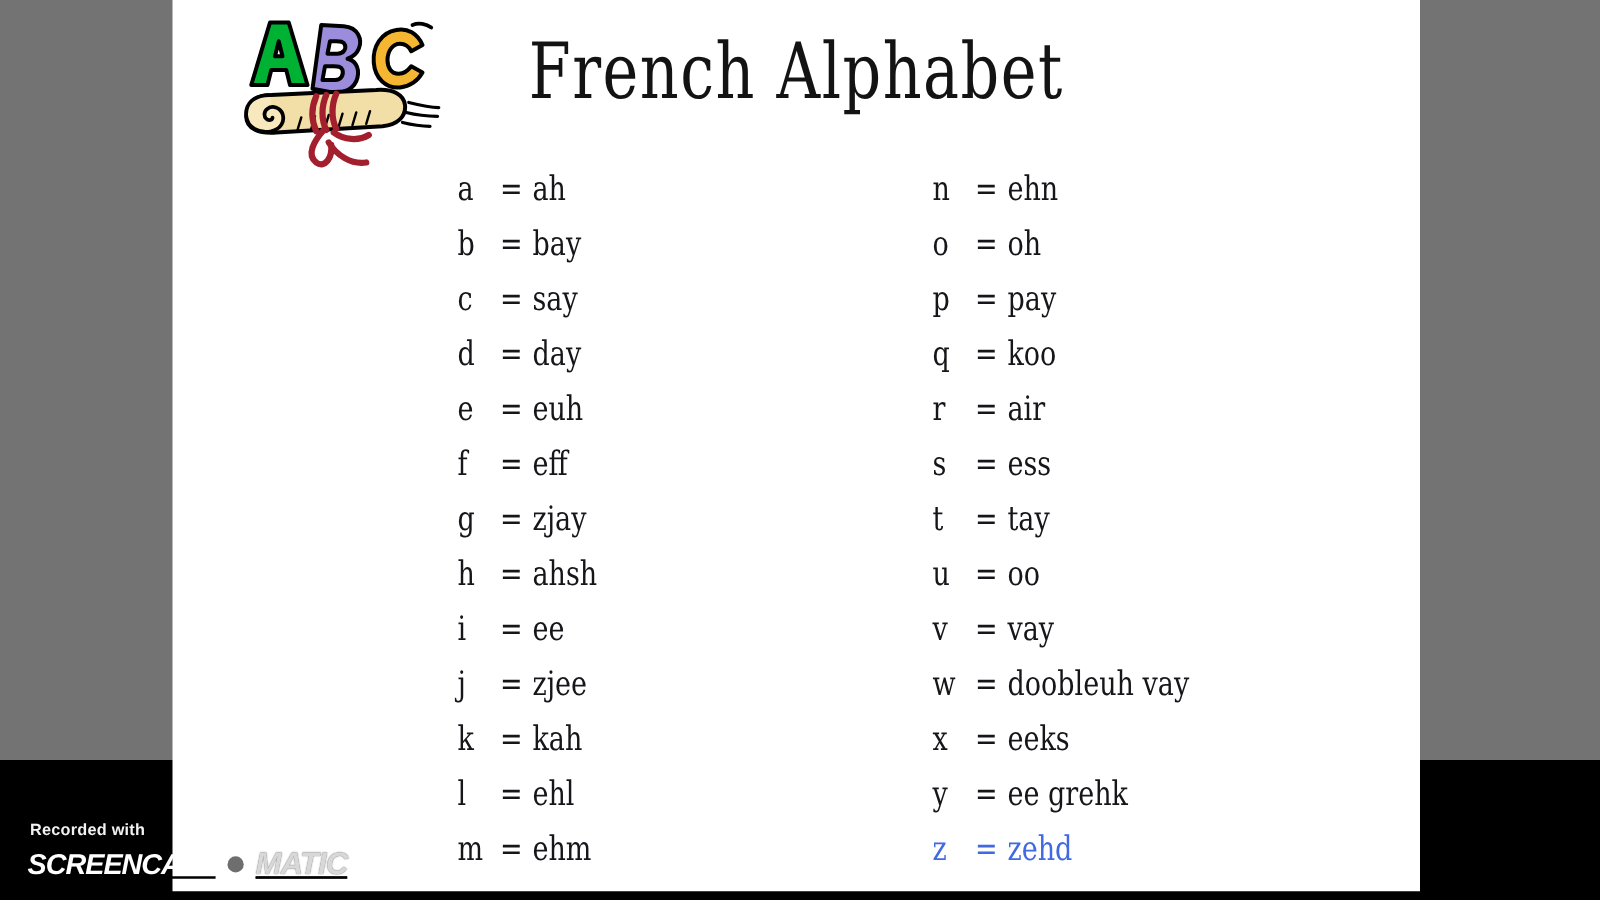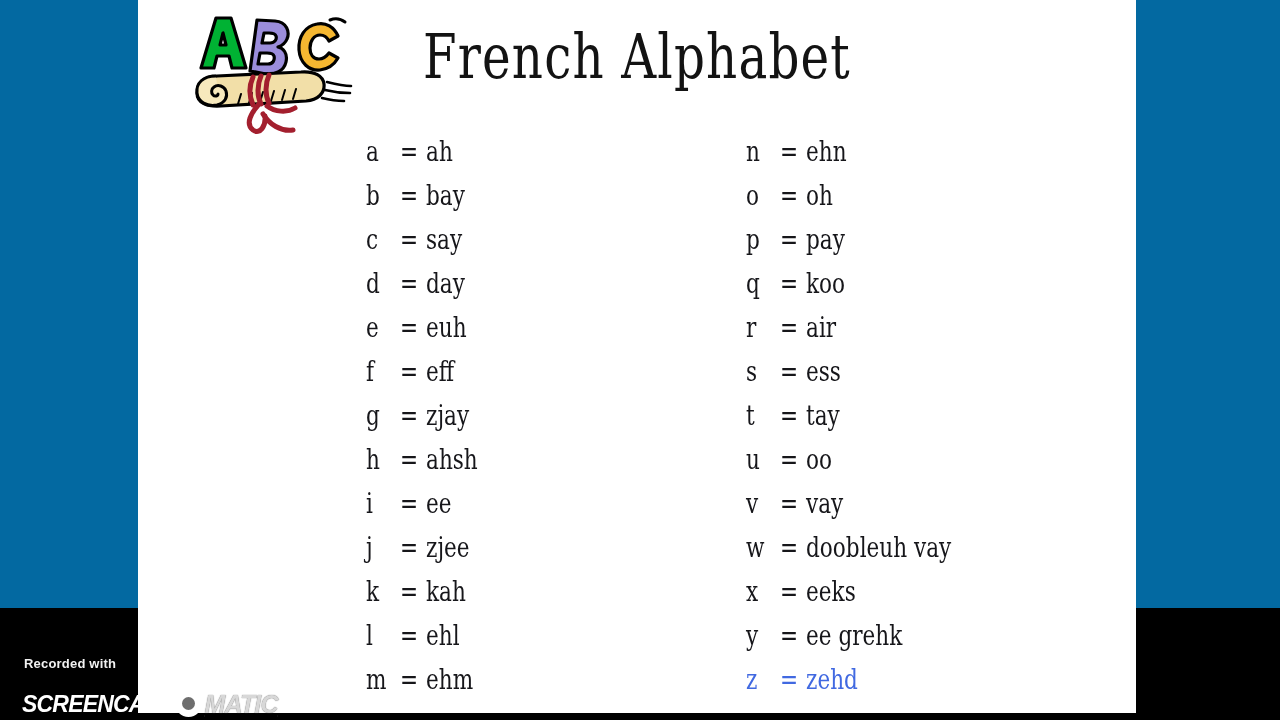--- a/index.html
+++ b/index.html
@@ -12,21 +12,21 @@
     width: 1280px;
     height: 720px;
     overflow: hidden;
     font-family: "Liberation Serif", serif;
   }
 
   #screen {
     position: relative;
     width: 1280px;
     height: 608px;
-    background: #0369a1;
+    background: #737373;
   }
 
   
   #slide {
     position: absolute;
     left: 138px;
     top: 0px;
     width: 998px;
     height: 713px;
     background: #ffffff;
@@ -113,22 +113,21 @@
   #wm-top {
     color: #f2f2f2;
     font-size: 13px;
     font-weight: 700;
     letter-spacing: 0.2px;
     line-height: 16px;
     padding-left: 2px;
   }
   #wm-logo {
     display: flex;
-    align-items: center;
-    margin-top: 18px;
+    margin-top: 6px;
   }
   #wm-screencast {
     font-size: 23px;
     font-weight: 900;
     font-style: italic;
     color: #ffffff;
     letter-spacing: -0.8px;
     line-height: 26px;
   }
   #wm-o {

